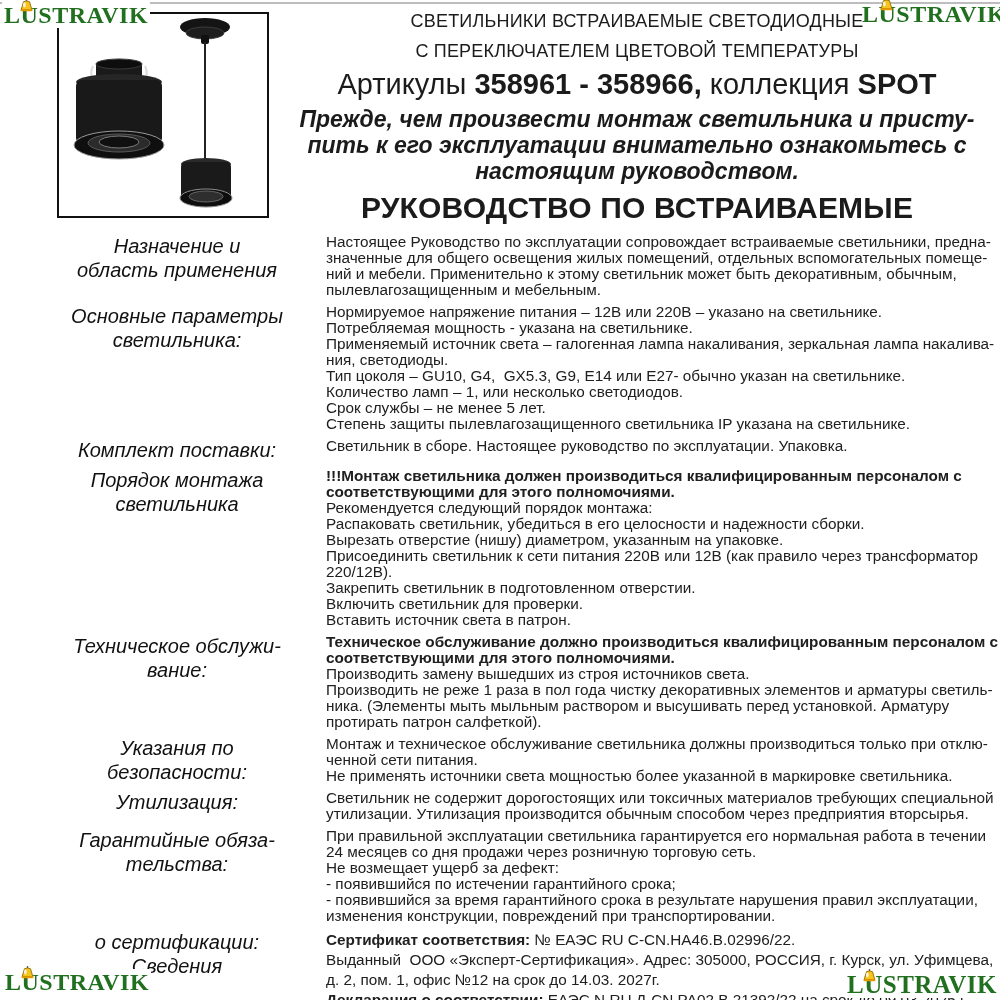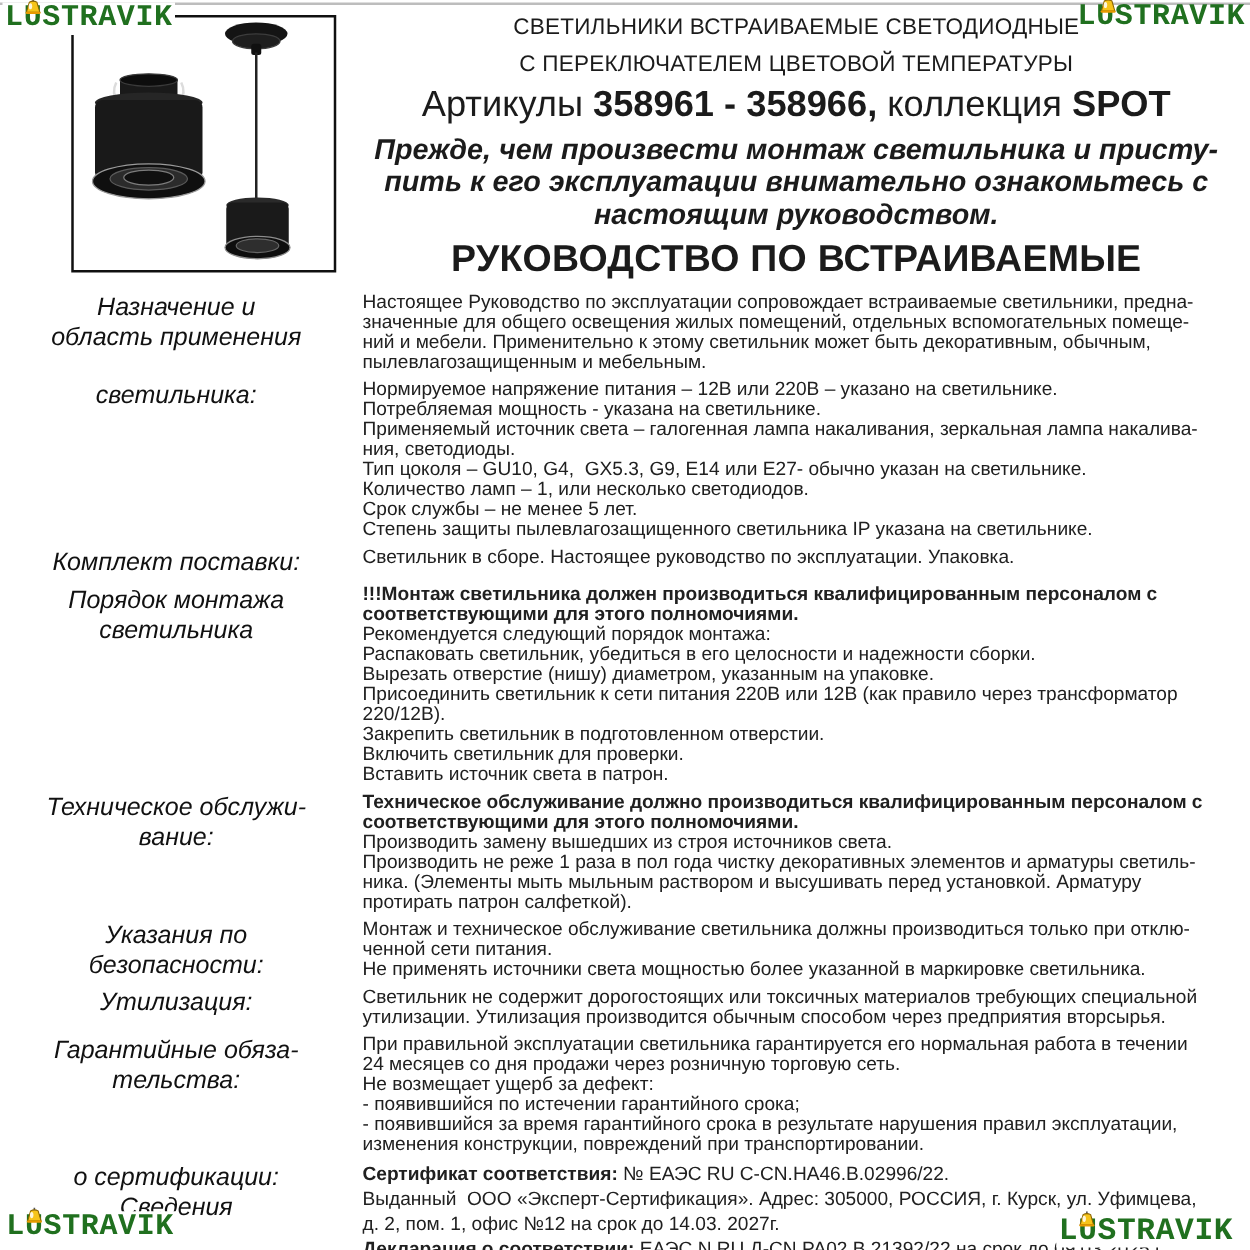--- a/index.html
+++ b/index.html
@@ -1,21 +1,21 @@
 <!DOCTYPE html>
 <html><head>
 <meta charset="utf-8">
 <style>
   html,body{margin:0;padding:0;background:#888;}
   .page{position:relative;width:1000px;height:1000px;background:#ffffff;overflow:hidden;
         font-family:"Liberation Sans",sans-serif;color:#1b1b1b;margin:0 auto;}
   .top-rule{position:absolute;top:2px;left:0;width:1000px;height:2px;background:#bdbdbd;}
 
   
-  .logo{position:absolute;font-family:Liberation Mono, monospace;font-weight:700;
+  .logo{position:absolute;font-family:Liberation Serif, serif;font-weight:700;
         font-size:24px;letter-spacing:.5px;color:#20701f;line-height:26px;z-index:6;}
   .logo--opaque{background:#fff;padding:0 2px;}
   .logo .lamp{position:absolute;left:17px;top:-3px;}
   .logo-tl{left:2px;top:2px;}
   .logo-tr{left:862px;top:1px;background:transparent;}
   .logo-bl{left:3px;top:969px;}
   .logo-br{left:845px;top:972px;font-size:25px;}
 
   
   .photo{position:absolute;left:57px;top:12px;width:212px;height:206px;
@@ -25,21 +25,21 @@
   .header{position:absolute;left:280px;top:6px;width:714px;text-align:center;z-index:1;}
   .h-title{font-size:18px;font-weight:400;line-height:30px;letter-spacing:.2px;}
   .h-article{font-size:29px;line-height:33px;margin-top:2px;}
   .h-notice{font-size:23px;font-weight:700;font-style:italic;line-height:26px;margin-top:5px;}
   .h-manual{font-size:30px;font-weight:700;margin-top:7px;letter-spacing:.2px;}
 
   
   .sections{position:absolute;left:0;top:234px;width:1000px;z-index:1;}
   .section{display:flex;margin-bottom:6px;}
   .sec-label{flex:none;width:282px;text-align:center;font-style:italic;
-             font-size:20px;line-height:24px;color:#111;}
+             font-size:20px;line-height:24px;color:#111;padding-left:36px;}
   .sec-body{flex:none;width:706px;padding-left:8px;font-size:15.3px;line-height:16px;color:#202020;}
   .line{white-space:pre-wrap;}
   .b{font-weight:700;}
   .section:last-child .line{line-height:20px;}
 </style>
 </head>
 <body>
 
 <div class="page">
   <div class="top-rule"></div>
@@ -84,20 +84,21 @@
         </div>
         <div class="sec-body">
           <div class="line"><span>Настоящее Руководство по эксплуатации сопровождает встраиваемые светильники, предна-</span></div>
           <div class="line"><span>значенные для общего освещения жилых помещений, отдельных вспомогательных помеще-</span></div>
           <div class="line"><span>ний и мебели. Применительно к этому светильник может быть декоративным, обычным,</span></div>
           <div class="line"><span>пылевлагозащищенным и мебельным.</span></div>
         </div>
       </div>
       <div class="section">
         <div class="sec-label">
+          <div class="label-line">Основные параметры</div>
           <div class="label-line">светильника:</div>
         </div>
         <div class="sec-body">
           <div class="line"><span>Нормируемое напряжение питания – 12В или 220В – указано на светильнике.</span></div>
           <div class="line"><span>Потребляемая мощность - указана на светильнике.</span></div>
           <div class="line"><span>Применяемый источник света – галогенная лампа накаливания, зеркальная лампа накалива-</span></div>
           <div class="line"><span>ния, светодиоды.</span></div>
           <div class="line"><span>Тип цоколя – GU10, G4,  GX5.3, G9, E14 или E27- обычно указан на светильнике.</span></div>
           <div class="line"><span>Количество ламп – 1, или несколько светодиодов.</span></div>
           <div class="line"><span>Срок службы – не менее 5 лет.</span></div>

